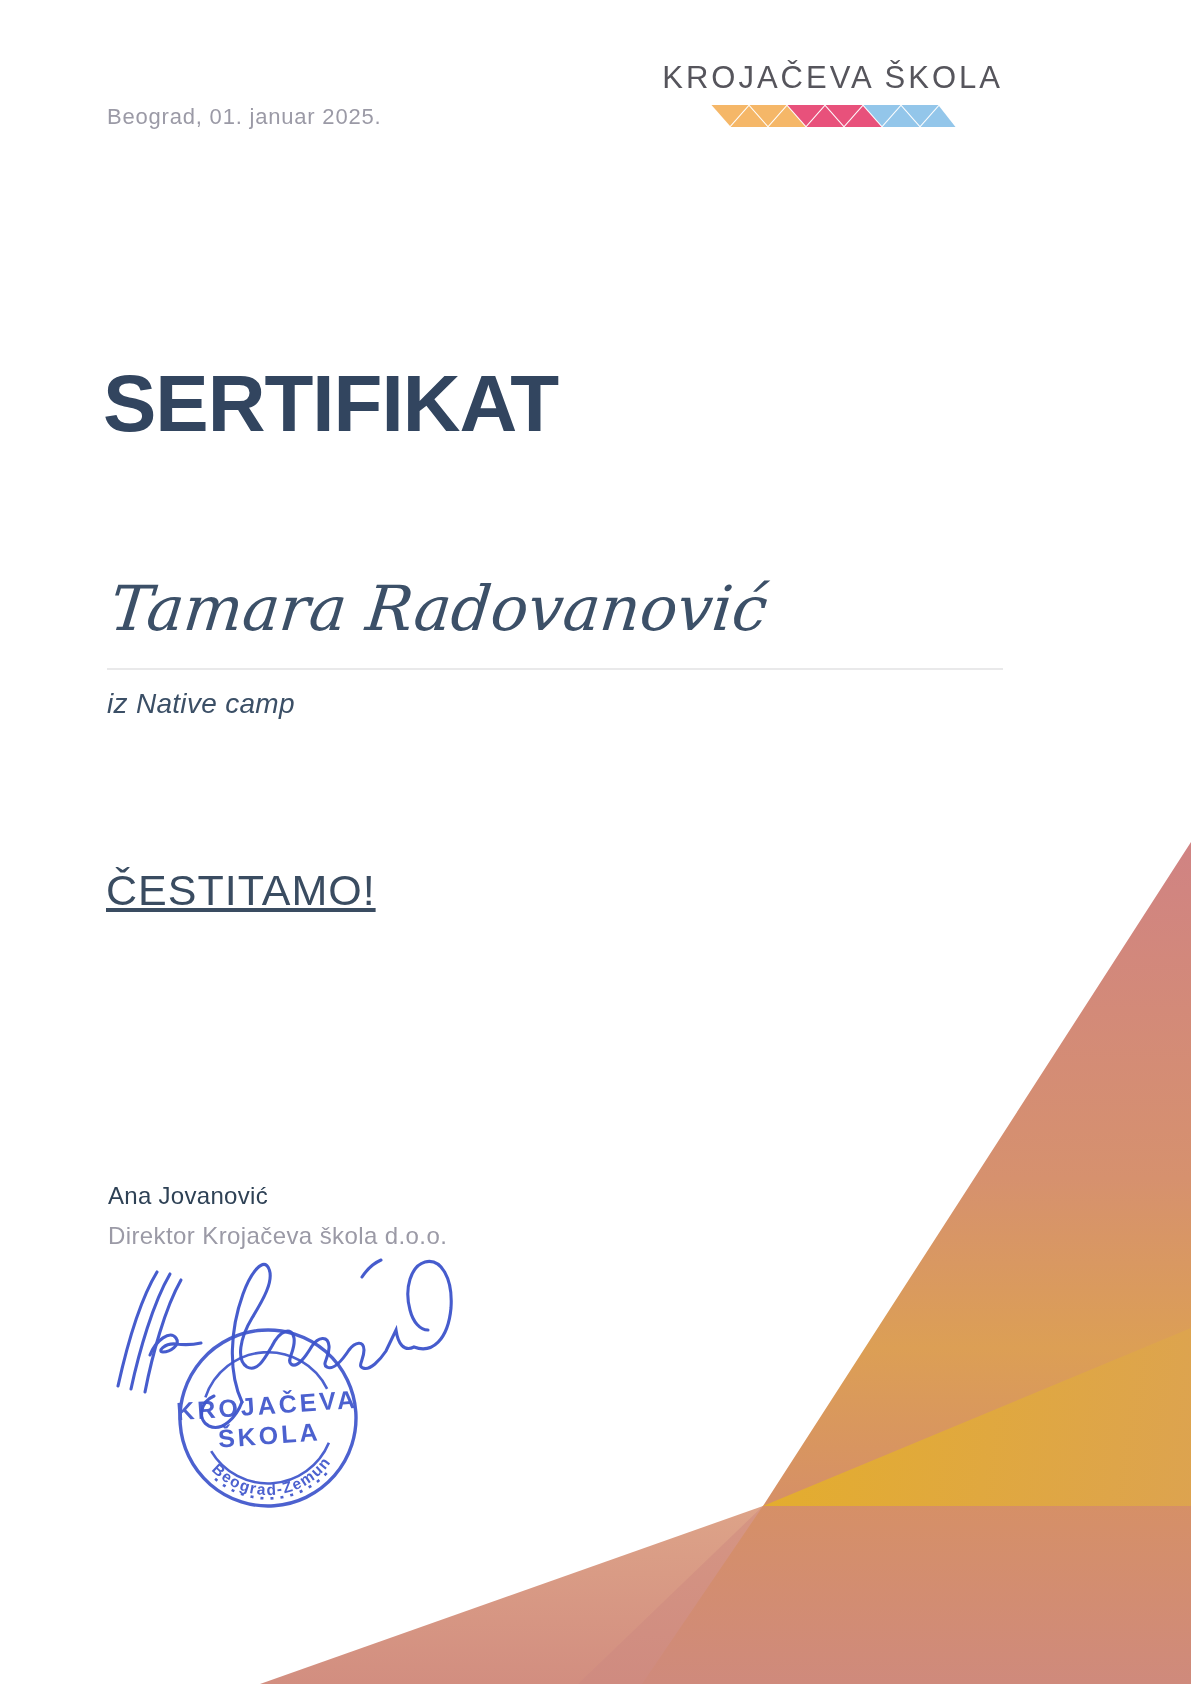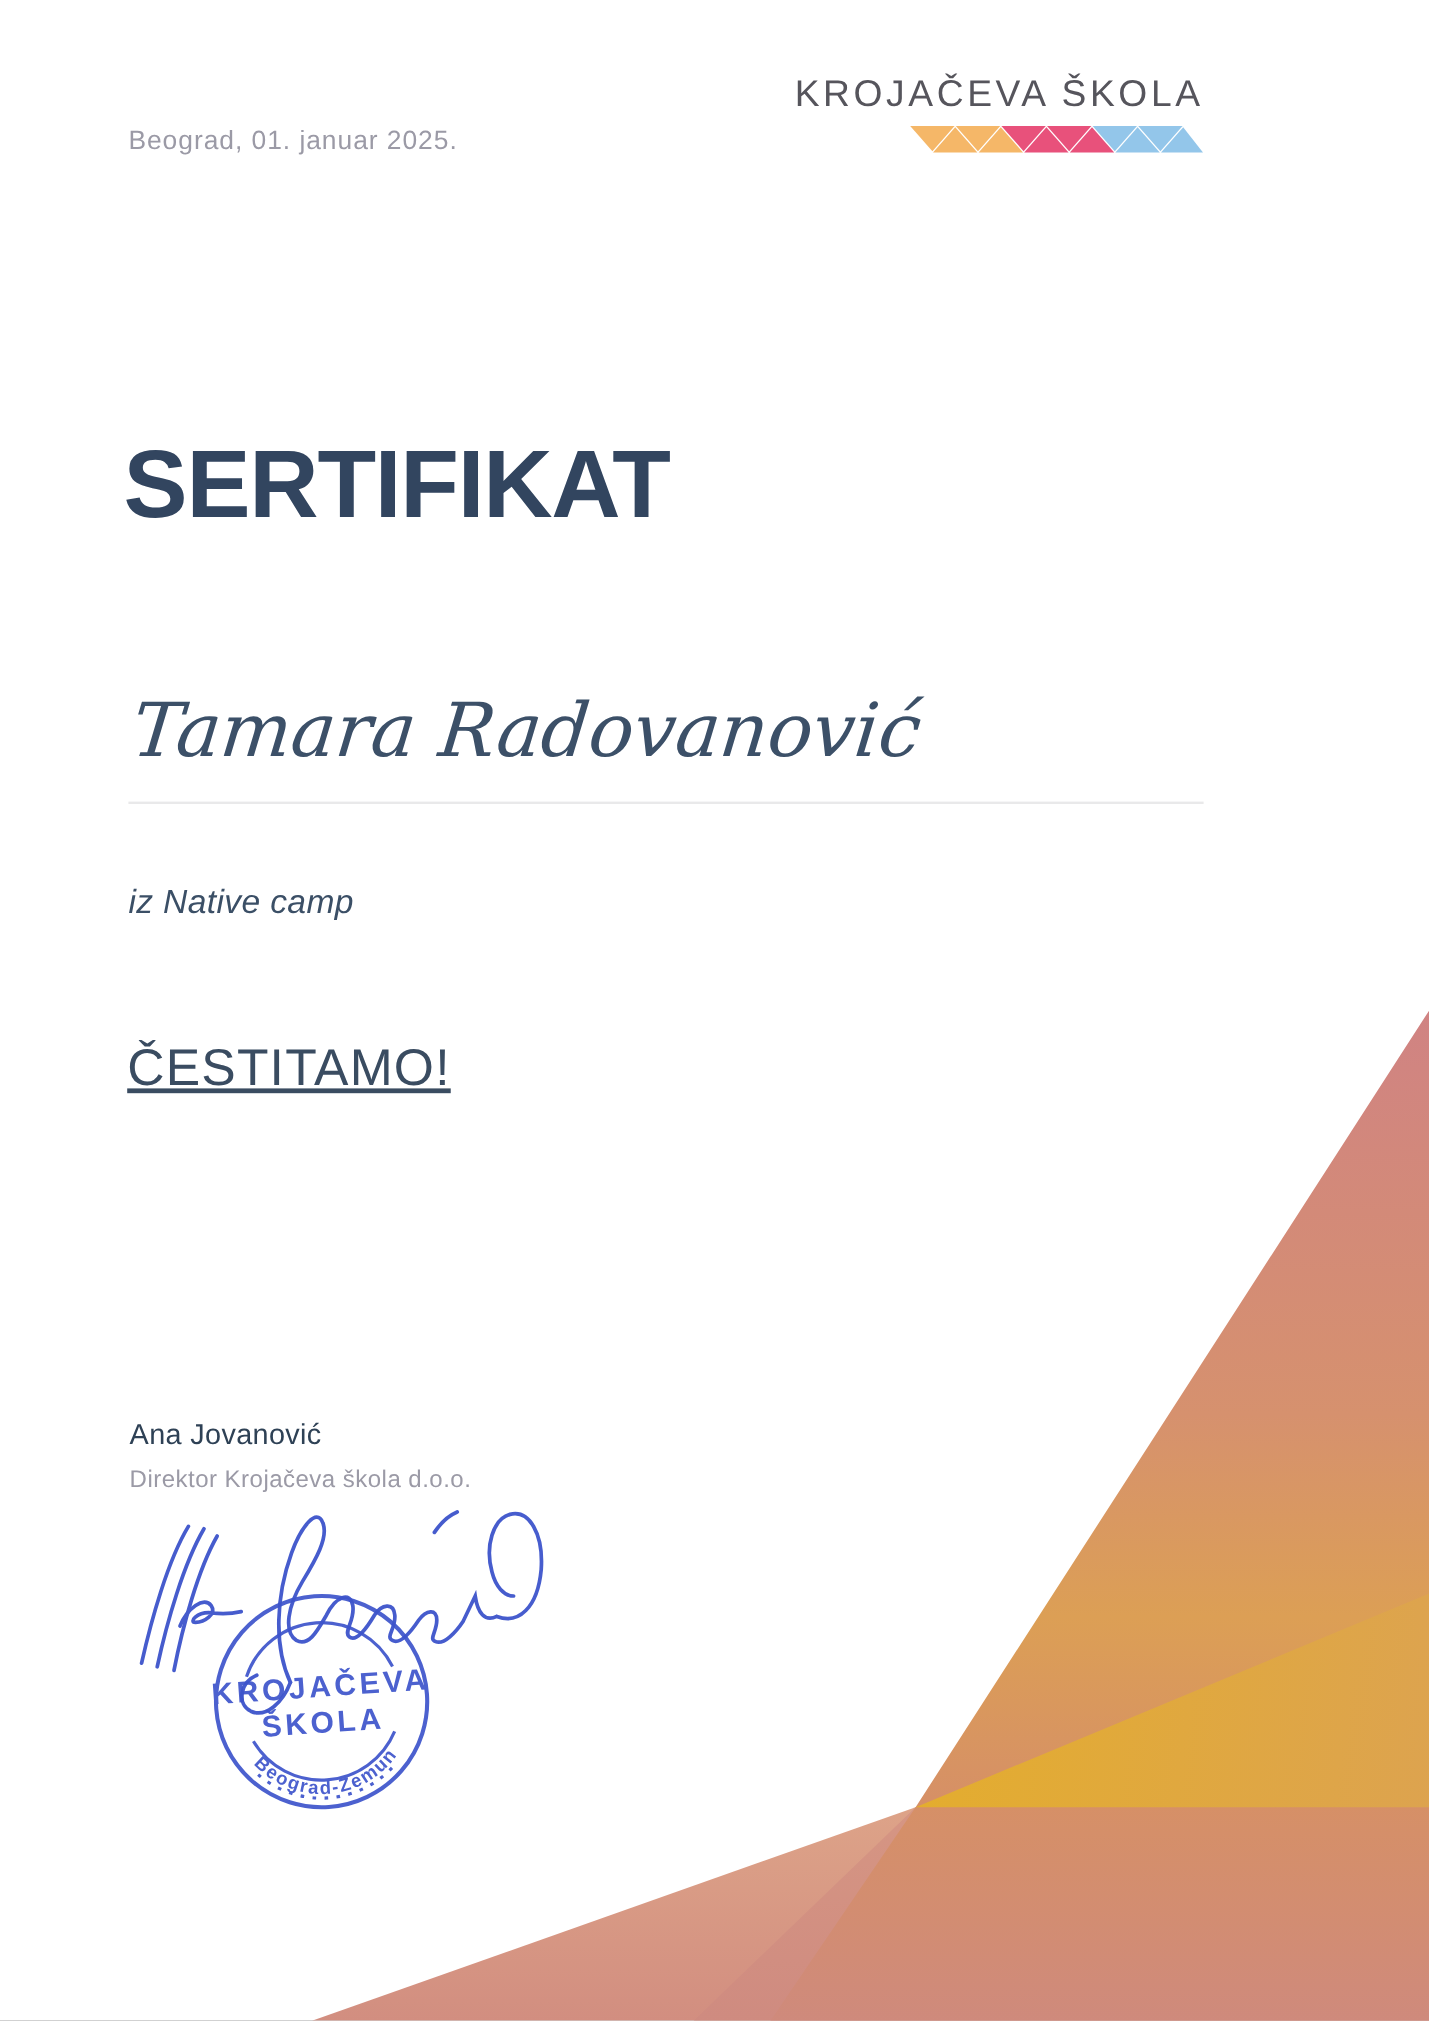--- a/index.html
+++ b/index.html
@@ -11,21 +11,21 @@
     overflow:hidden;
     font-family:"Liberation Sans", sans-serif;
   }
   
   .date-line{
     position:absolute;left:107px;top:104px;
     font-size:22px;letter-spacing:.8px;color:#9b9aa6;
   }
   .logo{
     position:absolute;top:60px;right:188px;
-    display:flex;flex-direction:column;align-items:flex-end;
+    display:flex;flex-direction:column;align-items:center;
   }
   .logo-wordmark{
     font-size:31px;letter-spacing:3px;color:#56555c;
     font-weight:400;white-space:nowrap;
   }
   .logo-triangles{margin-top:9px;display:block;}
   
   .issuer-line{
     position:absolute;left:108px;top:344px;
     font-size:24px;color:#4c566b;letter-spacing:.3px;
@@ -44,40 +44,39 @@
     white-space:nowrap;
   }
   .name-underline{
     position:absolute;left:107px;top:668px;width:896px;height:2px;
     background:#e9e9ea;
   }
   .recipient-origin{
     position:absolute;left:107px;top:688px;
     font-style:italic;font-size:28px;color:#3b4f66;font-weight:500;
     letter-spacing:.3px;
-    margin-top:48px;
   }
   
   .congrats-heading{
     position:absolute;left:106px;top:866px;
     font-size:43px;color:#3a4c61;font-weight:500;letter-spacing:1px;text-decoration:underline;
   }
   .body-paragraph{
     position:absolute;left:107px;top:938px;width:880px;
     font-size:27px;line-height:1.5;color:#9b9aa6;letter-spacing:.2px;
   }
   .body-paragraph strong{color:#8f8e9b;font-weight:bold;}
   
   .signatory-name{
     position:absolute;left:108px;top:1182px;
     font-size:24px;color:#2e4155;letter-spacing:.3px;
   }
   .signatory-title{
     position:absolute;left:108px;top:1222px;
-    font-size:20px;color:#9b9aa6;letter-spacing:.4px;
+    font-size:24px;color:#9b9aa6;letter-spacing:.4px;
   }
   
   .decor-svg,.ink-svg{
     position:absolute;left:0;top:0;width:1191px;height:1684px;
     pointer-events:none;
   }
   .stamp-text{font-family:"Liberation Sans", sans-serif;font-weight:bold;}
 </style>
 </head>
 <body>

